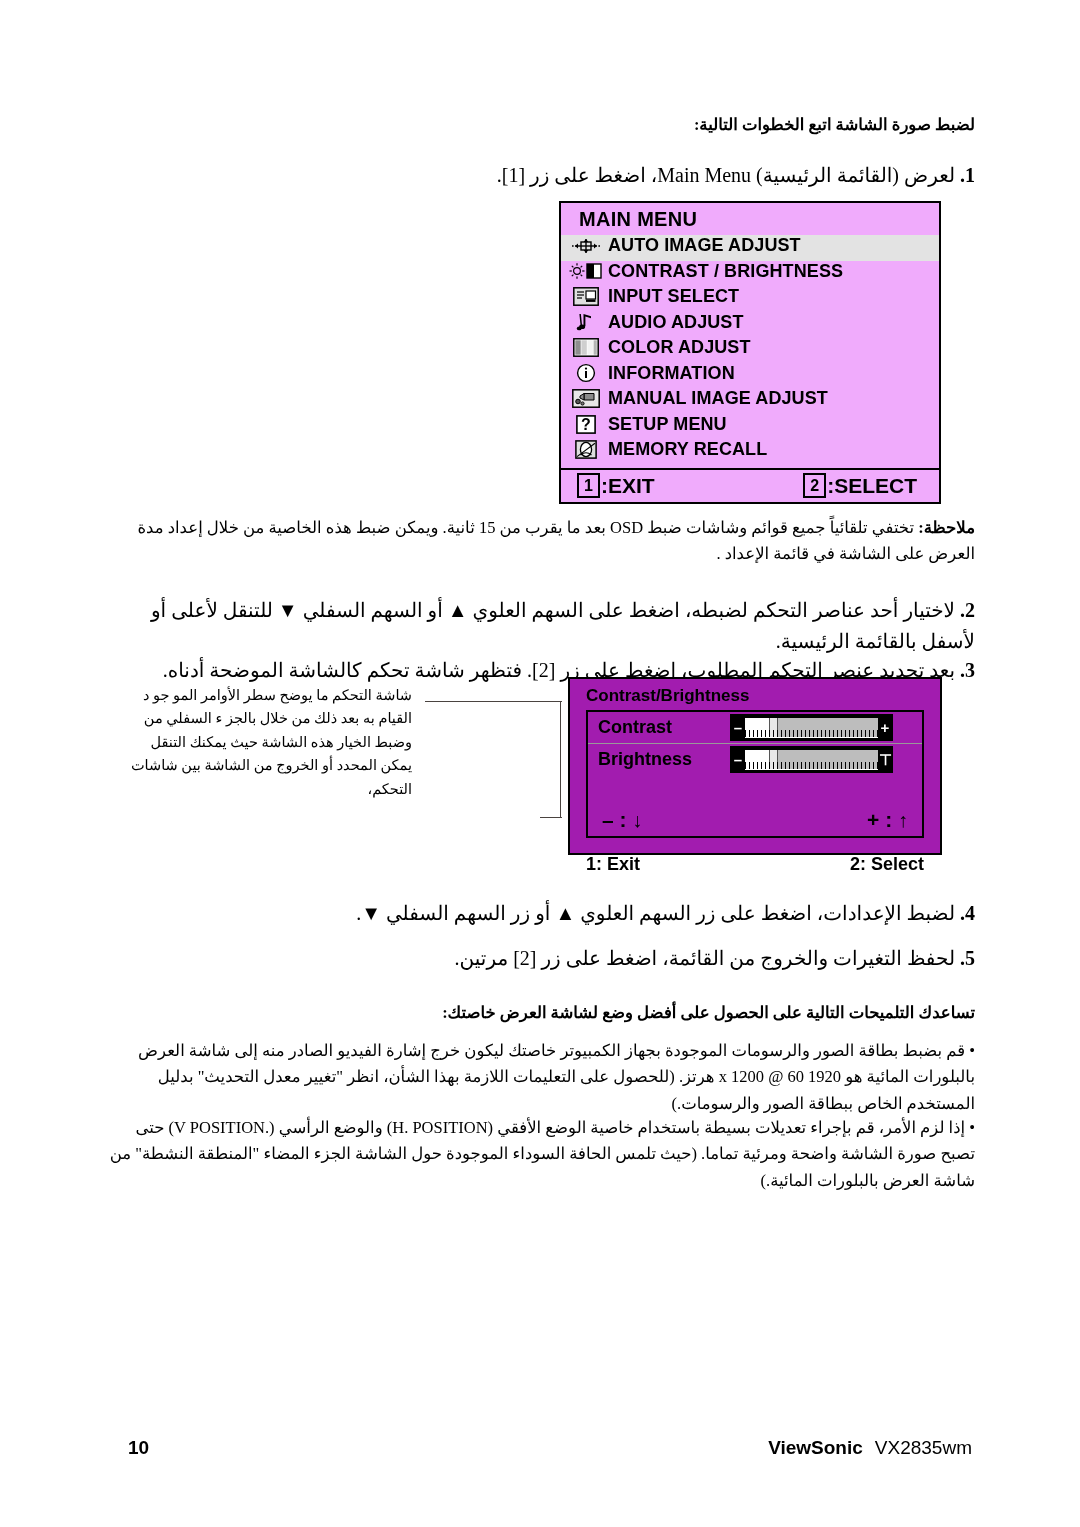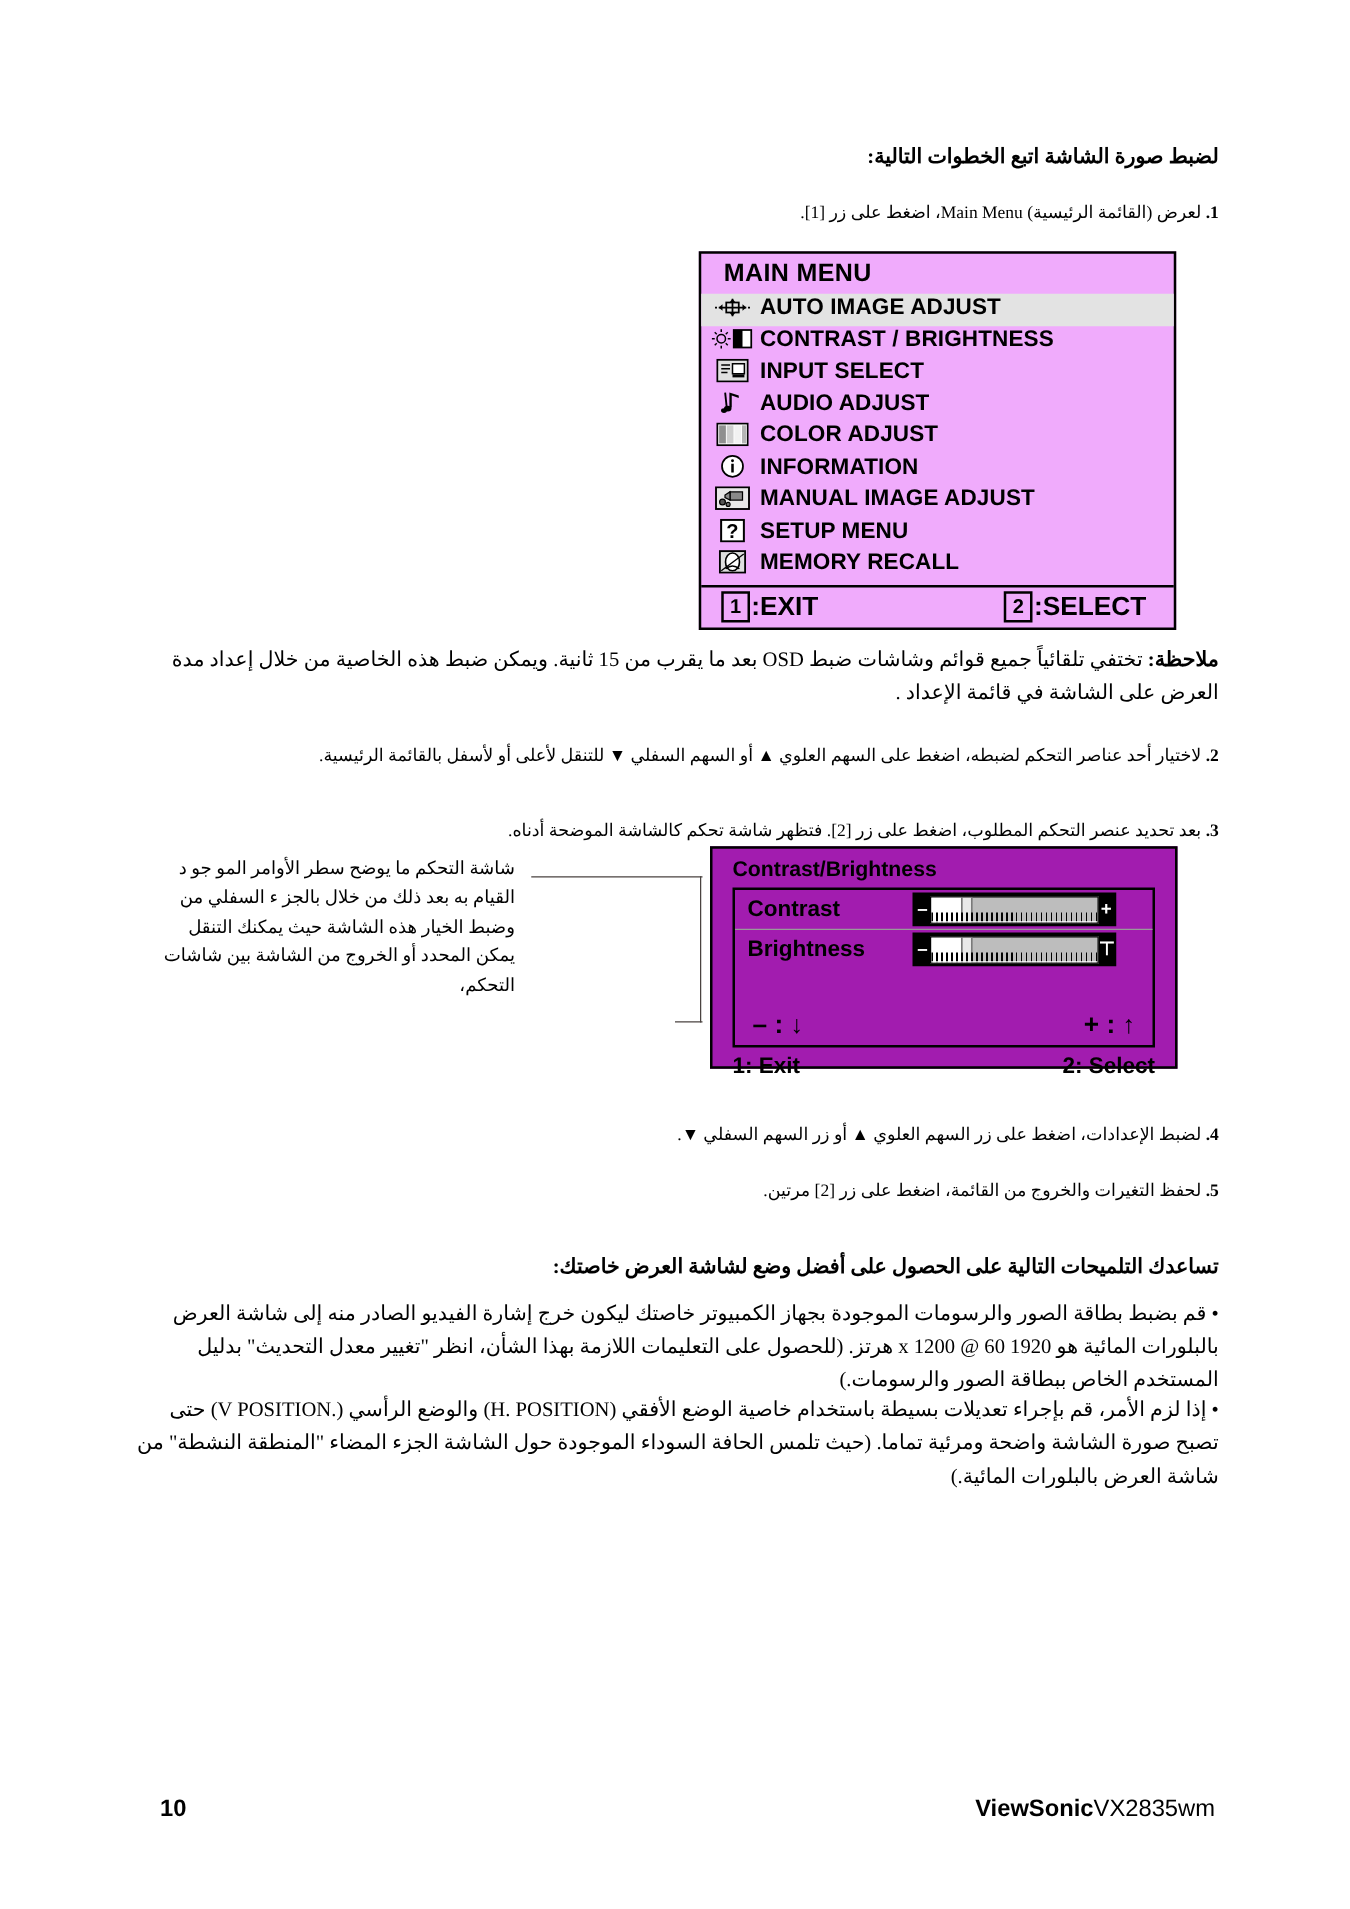--- a/index.html
+++ b/index.html
@@ -38,21 +38,21 @@
     top: 112px;
     width: 870px;
     font-size: 16.5px;
     font-weight: bold;
     letter-spacing: -0.2px;
   }
 
   .step {
     position: absolute;
     width: 870px;
-    font-size: 14px;
+    font-size: 20px;
   }
   .step .num {
     display: inline-block;
     font-weight: bold;
   }
 
   .step1 { left: 105px; top: 160px; }
   .step2 { left: 105px; top: 595px; }
   .step3 { left: 105px; top: 655px; }
   .step4 { left: 105px; top: 898px; }
@@ -146,21 +146,21 @@
     text-align: left;
     font-family: "Liberation Sans", sans-serif;
     box-sizing: border-box;
   }
   .cb-title {
     font-size: 17px;
     font-weight: bold;
     padding: 7px 0 4px 16px;
   }
   .cb-body {
-    margin: 0 16px 0 16px;
+    margin: 0 16px 12px 16px;
     border: 2px solid #000;
     box-sizing: border-box;
     height: 128px;
     position: relative;
   }
   .cb-rowline {
     display: flex;
     align-items: center;
     height: 31px;
     border-bottom: 1px solid #999;
@@ -320,20 +320,21 @@
     direction: ltr;
   }
   .footer-brand {
     position: absolute;
     right: 108px;
     top: 1437px;
     font-family: "Liberation Sans", sans-serif;
     font-size: 19px;
     direction: ltr;
     display: flex;
+    gap: 12px;
     align-items: baseline;
   }
   .footer-brand .vs { font-weight: bold; }
   .footer-brand .model { font-weight: normal; }
 
   
   svg { display: block; }
 </style>
 </head>
 <body>

